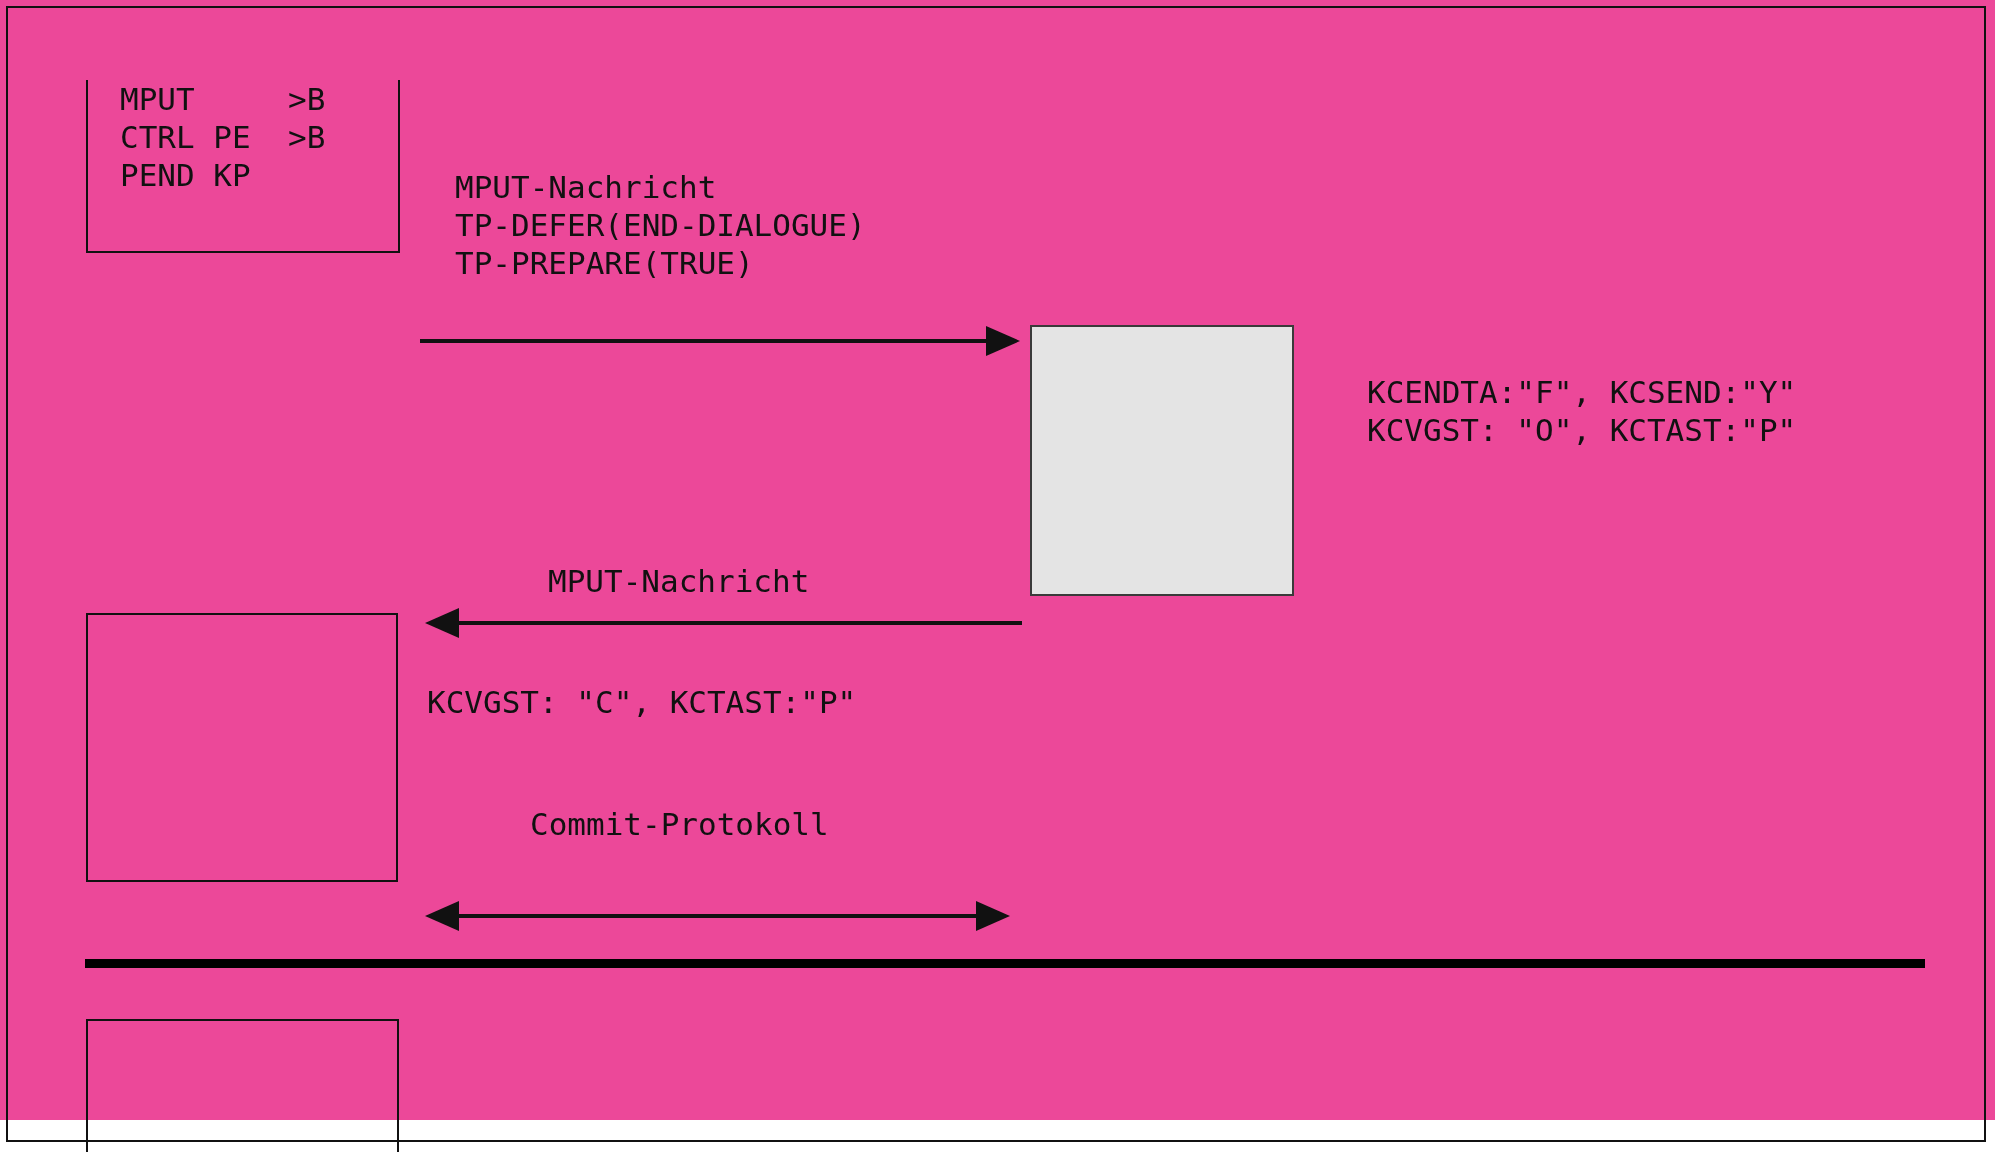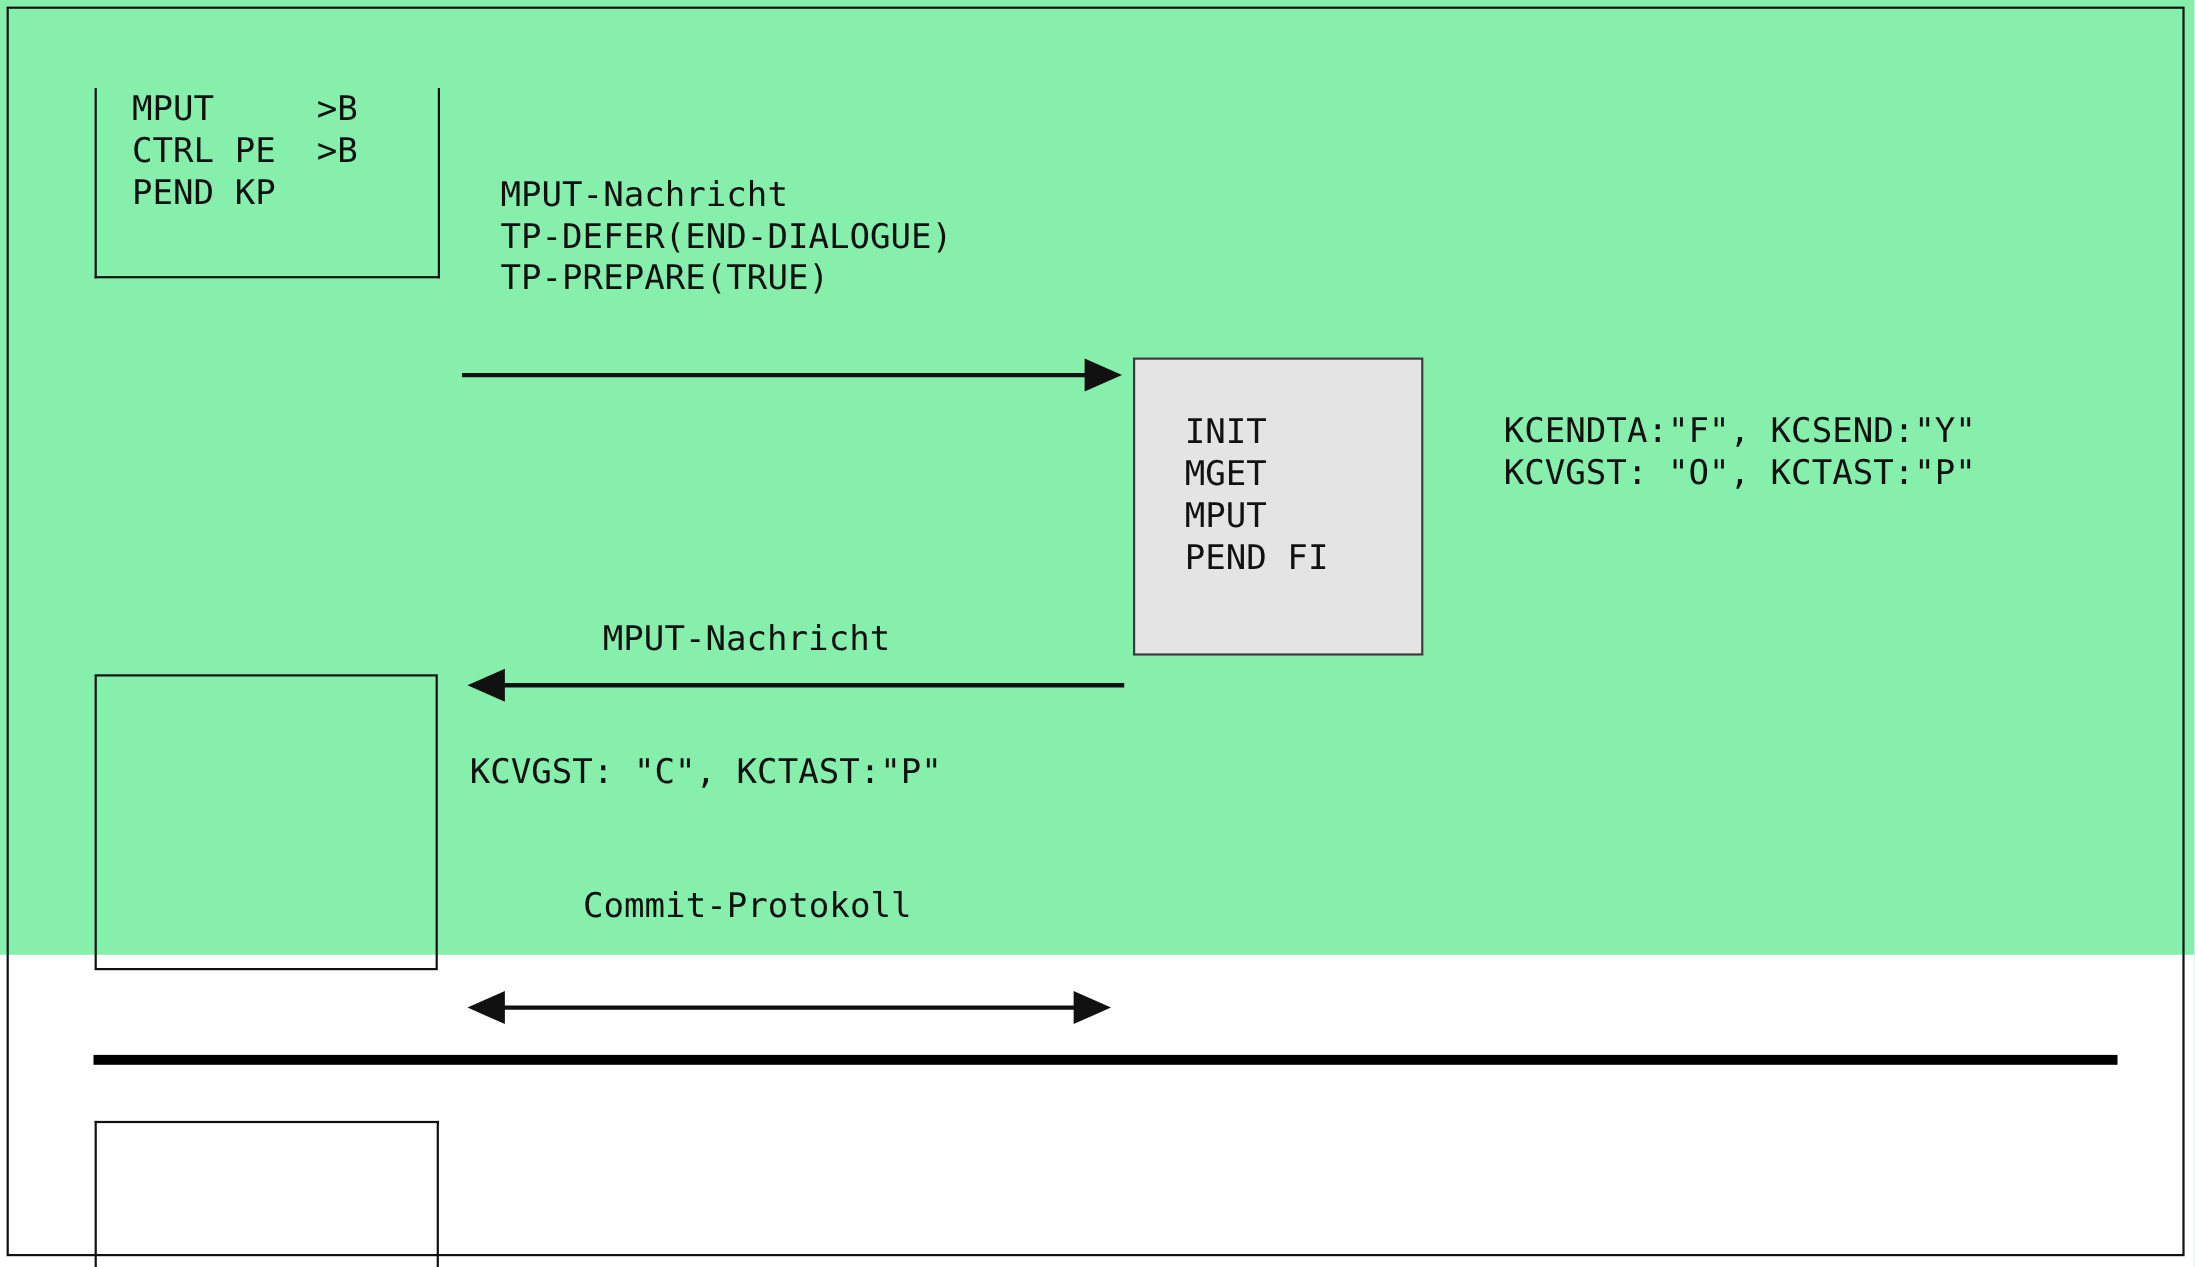--- a/index.html
+++ b/index.html
@@ -9,22 +9,22 @@
   }
   body {
     width: 1995px;
     height: 1152px;
     overflow: hidden;
     font-family: "DejaVu Sans Mono", "Liberation Mono", monospace;
   }
   #stage {
     position: relative;
     width: 1995px;
-    height: 868px;
-    background: #86efac;
+    height: 1120px;
+    background: #ec4899;
   }
 
   
   .outer-frame {
     position: absolute;
     left: 6px;
     top: 6px;
     width: 1980px;
     height: 1136px;
     border: 2px solid #111111;
@@ -107,36 +107,32 @@
 
 <div id="stage">
 
   <div class="outer-frame"></div>
 
   <div class="prog-box open-top" style="left:86px; top:80px; width:314px; height:173px;"></div>
   <div class="code-lines" style="left:120px; top:80px;"><span>MPUT     &gt;B</span>
 <span>CTRL PE  &gt;B</span>
 <span>PEND KP</span></div>
 
-  <div class="arrow-label" style="left:455px; top:158px;"><span>MPUT-Nachricht</span>
+  <div class="arrow-label" style="left:455px; top:168px;"><span>MPUT-Nachricht</span>
 <span>TP-DEFER(END-DIALOGUE)</span>
 <span>TP-PREPARE(TRUE)</span></div>
 
   <div class="arrow" style="left:420px; top:326px; width:600px;">
     <svg width="600" height="30" viewBox="0 0 600 30">
       <line x1="0" y1="15" x2="574" y2="15" stroke="#111111" stroke-width="4"></line>
       <polygon points="600,15 566,0 566,30" fill="#111111"></polygon>
     </svg>
   </div>
 
   <div class="prog-box shaded" style="left:1030px; top:325px; width:264px; height:271px;"></div>
-  <div class="code-lines" style="left:1077px; top:374px;"><span>INIT</span>
-<span>MGET</span>
-<span>MPUT</span>
-<span>PEND FI</span></div>
 
   <div class="note-lines" style="left:1367px; top:373px;"><span>KCENDTA:"F", KCSEND:"Y"</span>
 <span>KCVGST: "O", KCTAST:"P"</span></div>
 
   <div class="arrow-label" style="left:548px; top:562px;"><span>MPUT-Nachricht</span></div>
 
   <div class="arrow" style="left:425px; top:608px; width:597px;">
     <svg width="597" height="30" viewBox="0 0 597 30">
       <line x1="32" y1="15" x2="597" y2="15" stroke="#111111" stroke-width="4"></line>
       <polygon points="0,15 34,0 34,30" fill="#111111"></polygon>

